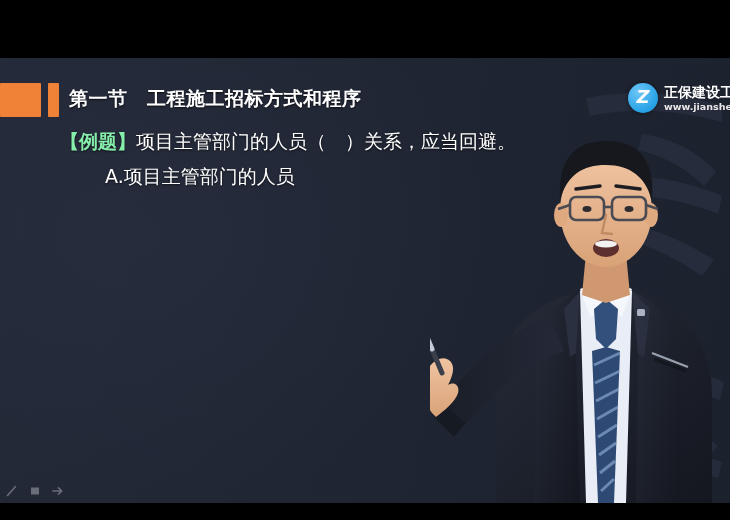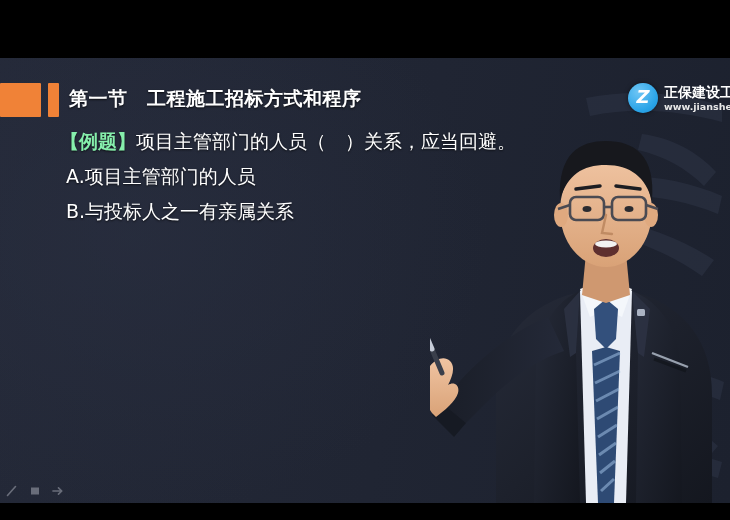--- a/index.html
+++ b/index.html
@@ -130,20 +130,21 @@
   }
   .tag { color:#86efac; font-weight:bold; }
   .opt {
     font-size:19px;
     color:#ffffff;
     line-height:1;
     margin-bottom:16px;
     white-space:nowrap;
     padding-left:6px;
     text-shadow:0 1px 2px rgba(0,0,0,.7);
+    margin-left:39px;
   }
 
   
   .presenter {
     position:absolute; right:0; bottom:0;
     width:300px; height:400px;
     z-index:20;
     pointer-events:none;
   }
 
@@ -280,21 +281,20 @@
           <div class="brand-name">正保建设工程</div>
           <div class="brand-url">www.jianshe9</div>
         </div>
       </div>
     </div>
 
     <div class="body-text">
       <div class="q-line"><span class="tag">【例题】</span><span>项目主管部门的人员（　）关系，应当回避。</span></div>
 
       <div class="opt"><span>A.</span><span>项目主管部门的人员</span></div>
-      <div class="opt"><span>B.</span><span>与投标人之一有亲属关系</span></div>
     </div>
 
     <div class="toolbar">
       <div class="tb-ico">
         <svg width="12" height="12" viewBox="0 0 12 12">
             <path d="M1.5 10.5 L9.5 1.5" stroke="currentColor" stroke-width="1.6" fill="none" stroke-linecap="round"></path>
           </svg>
       </div>
       <div class="tb-ico">
         <svg width="12" height="12" viewBox="0 0 12 12">

